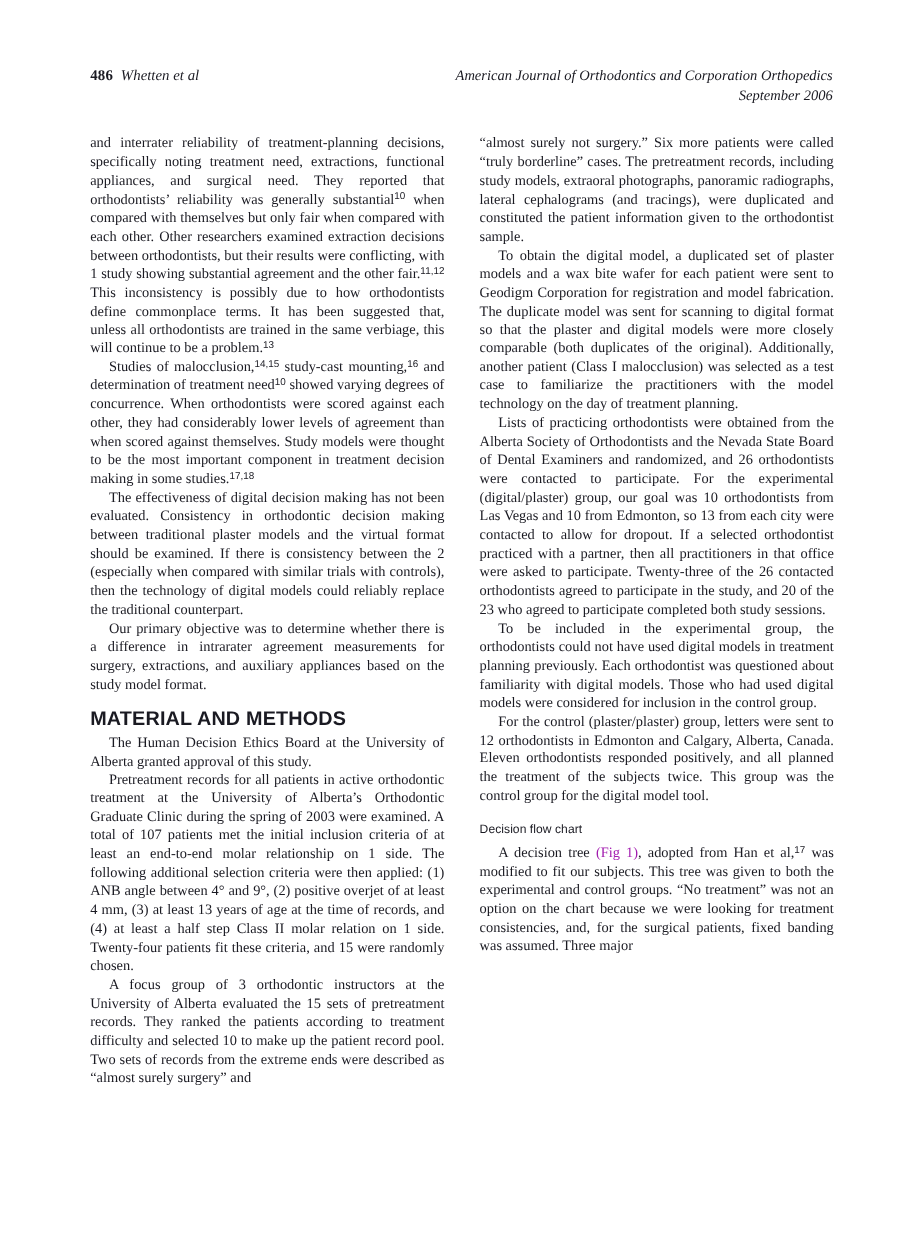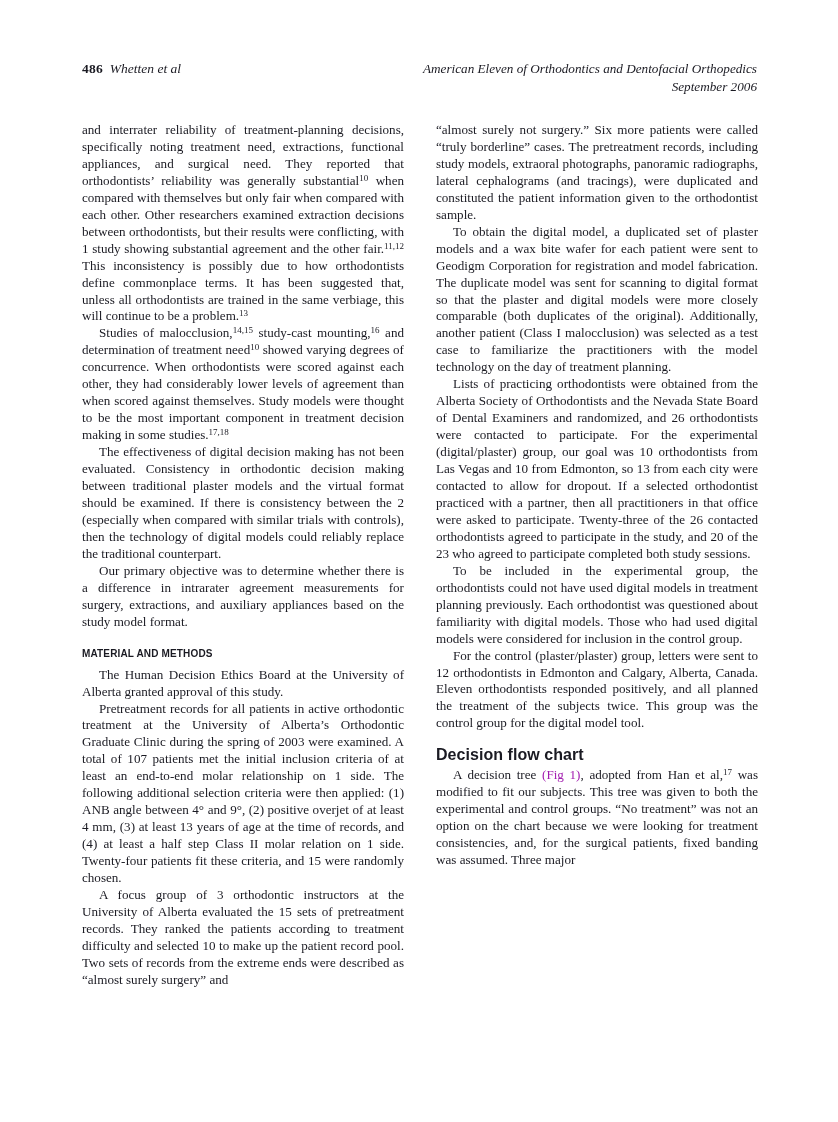--- a/index.html
+++ b/index.html
@@ -81,41 +81,41 @@
     -webkit-hyphens: none;
     hyphens: none;
     text-indent: 0;
   }
   p.para.indent {
     text-indent: 17px;
   }
 
   h2.section-head {
     font-family: "Liberation Sans", "DejaVu Sans", sans-serif;
-    font-size: 10px;
+    font-size: 18px;
     font-weight: bold;
     letter-spacing: 0.15px;
     margin: 15px 0 6px 0;
     line-height: 15px;
     text-transform: none;
   }
   h3.sub-head {
     font-family: "Liberation Sans", "DejaVu Sans", sans-serif;
-    font-size: 16px;
-    font-weight: bold;
+    font-size: 11px;
+    font-weight: normal;
     letter-spacing: 0.05px;
     margin: 15px 0 5px 0;
     line-height: 15px;
   }
 
   sup.ref {
     font-size: 9px;
     line-height: 0;
     vertical-align: 0.42em;
-    font-family: Liberation Serif, serif;
+    font-family: Liberation Sans, sans-serif;
   }
   a.xref {
     color: #a21caf;
     text-decoration: none;
   }
   .clearfix::after {
     content: "";
     display: block;
     clear: both;
   }
@@ -123,21 +123,21 @@
 </head>
 <body>
 
 <div class="page">
 
   <div class="running-head">
     <div class="rh-left">
       <span class="rh-folio">486</span><span class="rh-authors">Whetten et al</span>
     </div>
     <div class="rh-right">
-      <div>American Eleven of Orthodontics and Dentofacial Orthopedics</div>
+      <div>American Journal of Orthodontics and Corporation Orthopedics</div>
       <div>September 2006</div>
     </div>
   </div>
 
   <div class="columns clearfix">
 
     <div class="col col-left">
       <div>
           <p class="para">and interrater reliability of treatment-planning decisions, specifically noting treatment need, extractions, functional appliances, and surgical need. They reported that orthodontists’ reliability was generally substantial<sup class="ref">10</sup> when compared with themselves but only fair when compared with each other. Other researchers examined extraction decisions between orthodontists, but their results were conflicting, with 1 study showing substantial agreement and the other fair.<sup class="ref">11,12</sup> This inconsistency is possibly due to how orthodontists define commonplace terms. It has been suggested that, unless all orthodontists are trained in the same verbiage, this will continue to be a problem.<sup class="ref">13</sup></p>
           <p class="para indent">Studies of malocclusion,<sup class="ref">14,15</sup> study-cast mounting,<sup class="ref">16</sup> and determination of treatment need<sup class="ref">10</sup> showed varying degrees of concurrence. When orthodontists were scored against each other, they had considerably lower levels of agreement than when scored against themselves. Study models were thought to be the most important component in treatment decision making in some studies.<sup class="ref">17,18</sup></p>

